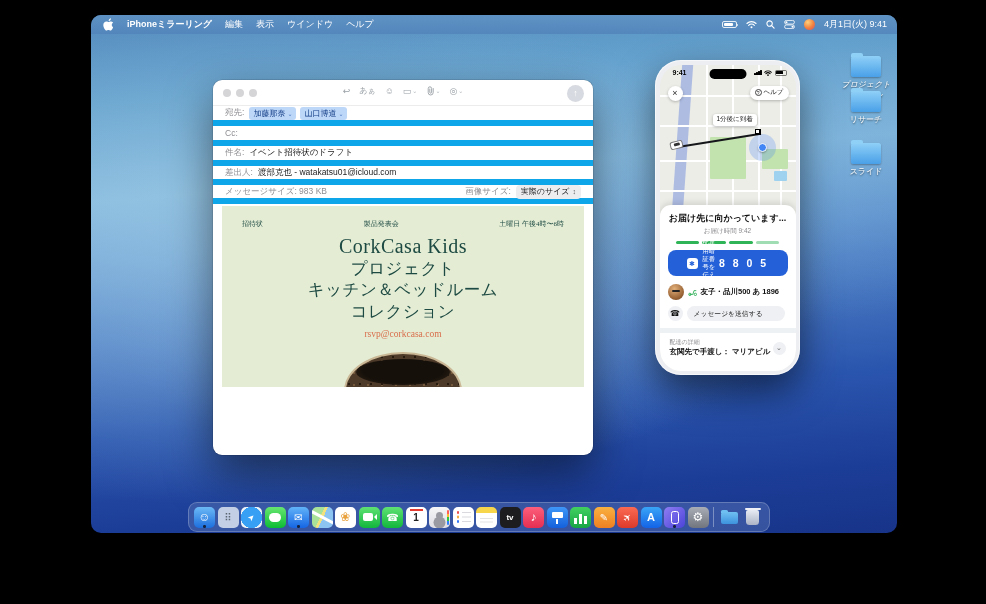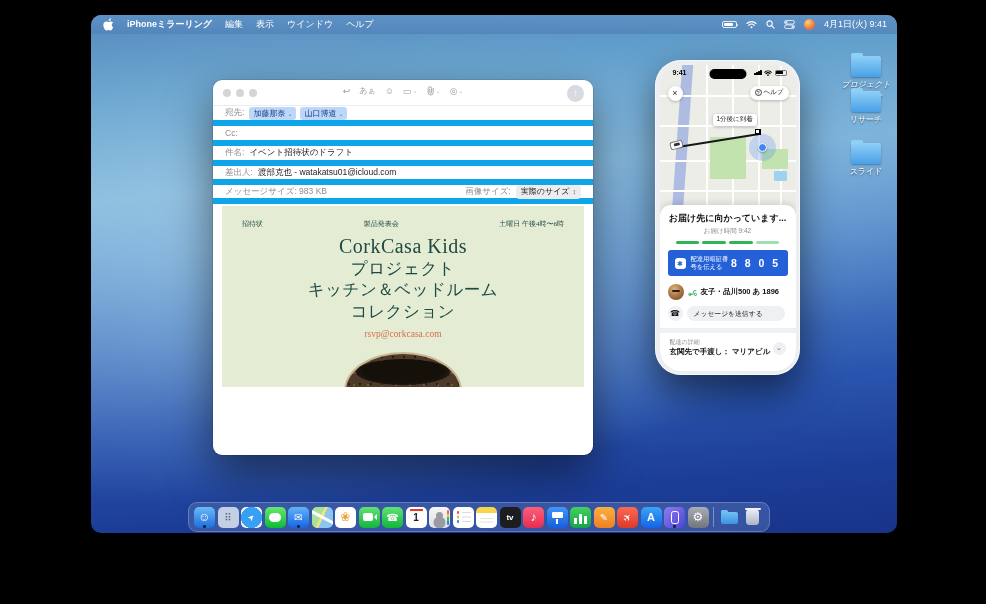--- a/index.html
+++ b/index.html
@@ -93,21 +93,21 @@
   .pclose { position:absolute; left:8px; top:21px; width:15px; height:15px; border-radius:50%; background:#fff; color:#333; font-size:9px; text-align:center; line-height:14px; box-shadow:0 1px 3px rgba(0,0,0,.25); z-index:5; }
   .phelp { position:absolute; right:7px; top:21px; height:14px; border-radius:7px; background:#fff; color:#222; font-size:6.5px; display:flex; align-items:center; gap:2px; padding:0 5px; box-shadow:0 1px 3px rgba(0,0,0,.25); z-index:5; }
   .qmark { display:inline-block; width:7px; height:7px; border:.8px solid #444; border-radius:50%; font-size:5px; line-height:6px; text-align:center; }
 
   
   .sheet { position:absolute; left:0; right:0; top:140px; bottom:0; background:#fff; border-radius:11px 11px 0 0; box-shadow:0 -2px 6px rgba(0,0,0,.12); padding:7px 8px 0; z-index:7; }
   .sh-head { text-align:center; font-size:9px; font-weight:bold; color:#111; }
   .sh-sub { text-align:center; font-size:6.5px; color:#8a8a8e; margin-top:2.5px; }
   .prog { display:flex; gap:3px; width:86%; margin:5px auto 0; }
   .prog i { flex:1; height:3px; border-radius:2px; background:#2fb457; }
-  .code-btn { margin-top:6px; height:26px; border-radius:3px; background:#2461d9; display:flex; align-items:center; padding:0 7px; color:#fff; }
+  .code-btn { margin-top:6px; height:26px; border-radius:8px; background:#2461d9; display:flex; align-items:center; padding:0 19px; color:#fff; }
   .code-ic { width:11px; height:11px; border-radius:3px; background:#fff; color:#2461d9; font-size:7px; text-align:center; line-height:11px; flex:0 0 auto; }
   .code-txt { flex:1; margin-left:5px; font-size:6.3px; line-height:1.3; }
   .code-num { font-size:10.5px; font-weight:bold; letter-spacing:2.5px; }
   .driver { display:flex; align-items:center; gap:4px; margin-top:8px; font-size:7.5px; font-weight:600; color:#111; }
   .dr-av { width:16px; height:16px; border-radius:50%; background:radial-gradient(circle at 40% 30%, #e2b07a, #9a6436 65%, #5f3c1e); position:relative; flex:0 0 auto; }
   .dr-av::before { content:""; position:absolute; left:4px; top:6px; width:8px; height:2px; background:#222; border-radius:1px; }
   .msg-row { display:flex; align-items:center; gap:4px; margin-top:6px; }
   .call-btn { width:15px; height:15px; border-radius:50%; background:#eef0f3; font-size:8px; text-align:center; line-height:15px; color:#111; flex:0 0 auto; }
   .msg-pill { width:98px; height:15px; border-radius:8px; background:#eef0f3; font-size:6.8px; color:#222; line-height:15px; padding-left:7px; }
   .sheet-gap { height:5px; background:#eef1f4; margin:7px -8px 0; }

